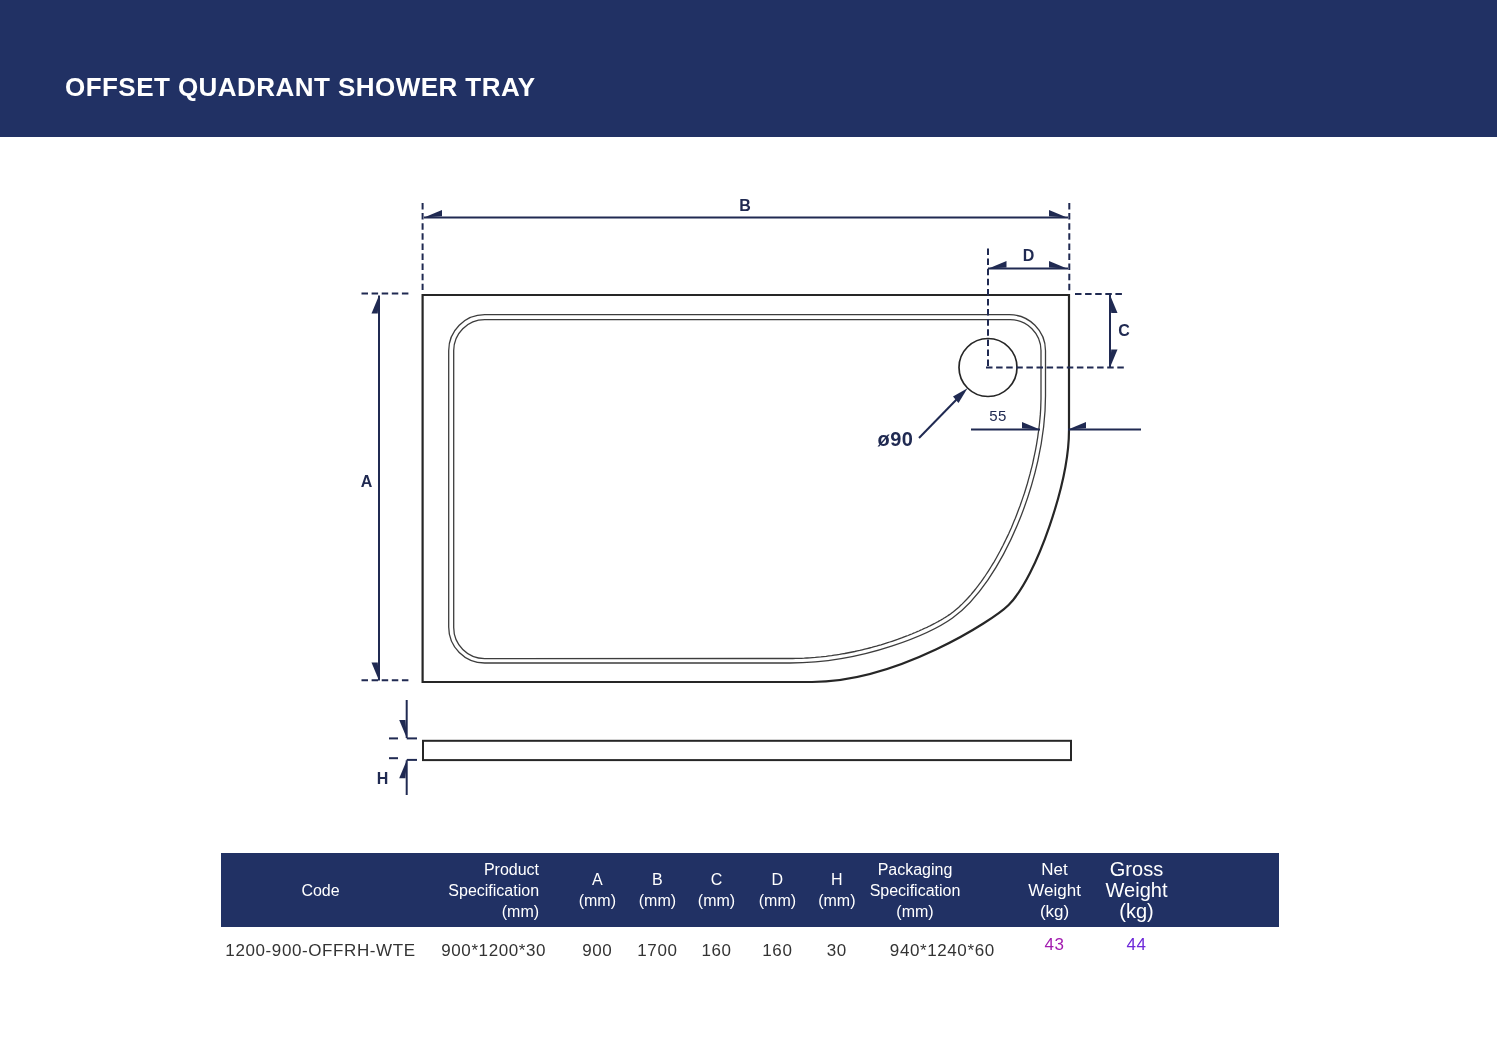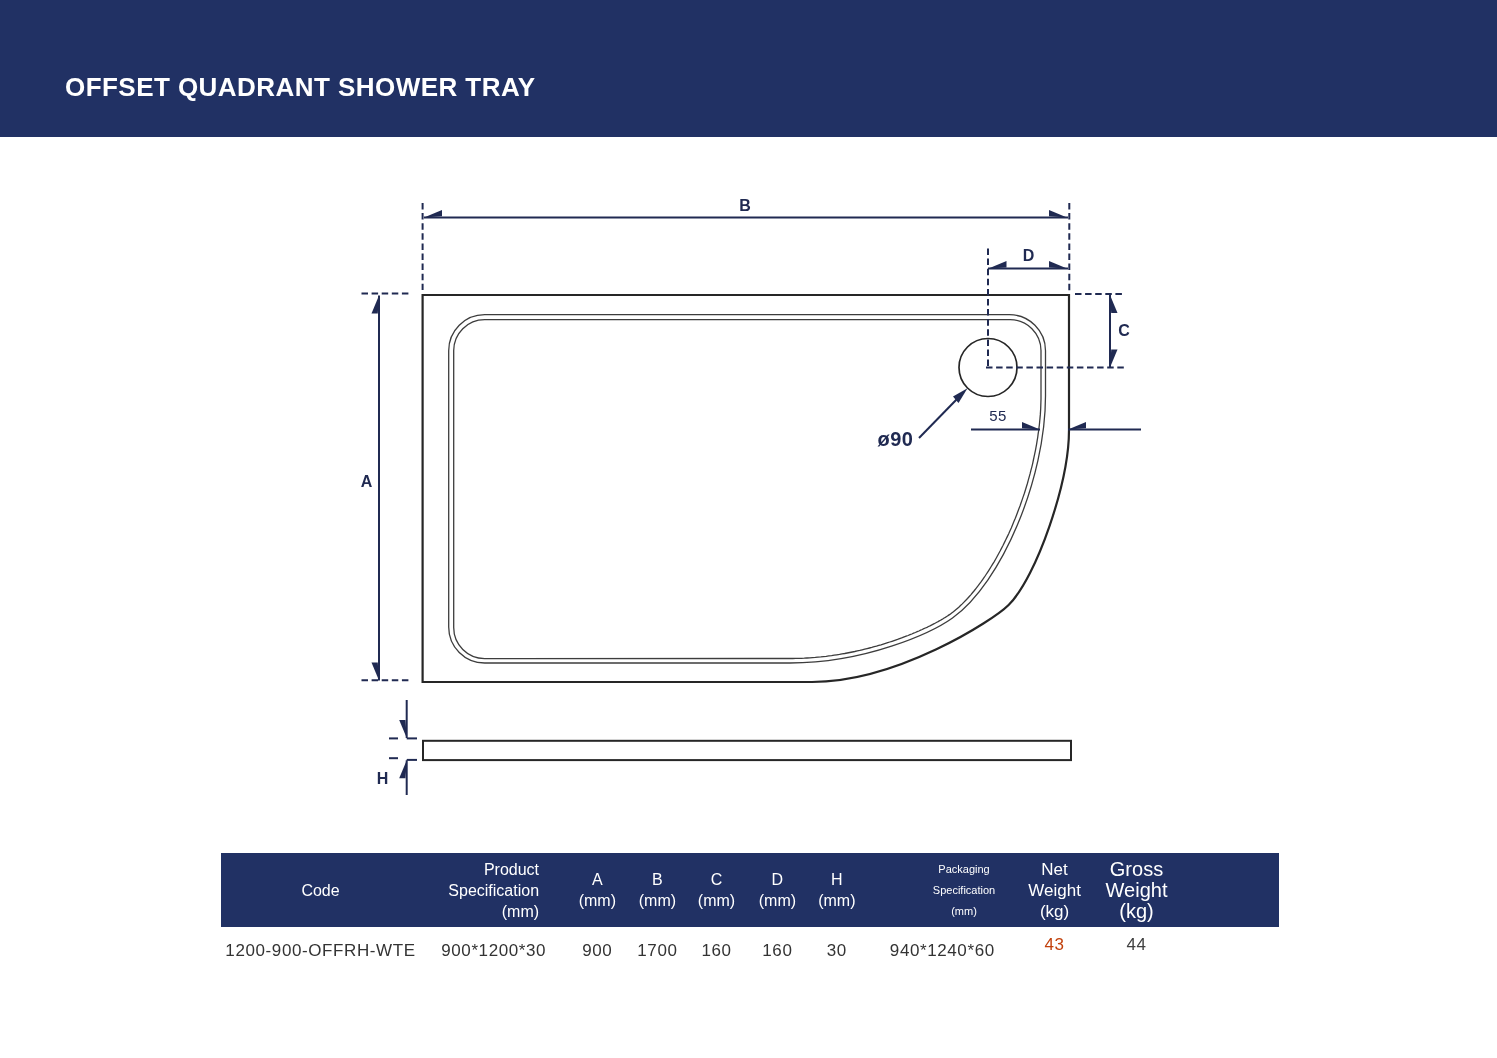--- a/index.html
+++ b/index.html
@@ -106,21 +106,21 @@
 <div style="position:absolute;left:447.3px;top:853.4px;width:300px;height:73.5px;display:flex;flex-direction:column;align-items:center;justify-content:center;text-align:center;color:#fff;font-size:16px;line-height:21px">A<br>(mm)</div>
 
 <div style="position:absolute;left:507.4px;top:853.4px;width:300px;height:73.5px;display:flex;flex-direction:column;align-items:center;justify-content:center;text-align:center;color:#fff;font-size:16px;line-height:21px">B<br>(mm)</div>
 
 <div style="position:absolute;left:566.5px;top:853.4px;width:300px;height:73.5px;display:flex;flex-direction:column;align-items:center;justify-content:center;text-align:center;color:#fff;font-size:16px;line-height:21px">C<br>(mm)</div>
 
 <div style="position:absolute;left:627.4px;top:853.4px;width:300px;height:73.5px;display:flex;flex-direction:column;align-items:center;justify-content:center;text-align:center;color:#fff;font-size:16px;line-height:21px">D<br>(mm)</div>
 
 <div style="position:absolute;left:686.8px;top:853.4px;width:300px;height:73.5px;display:flex;flex-direction:column;align-items:center;justify-content:center;text-align:center;color:#fff;font-size:16px;line-height:21px">H<br>(mm)</div>
 
-<div style="position:absolute;left:814px;top:853.4px;width:300px;height:73.5px;display:flex;flex-direction:column;align-items:center;justify-content:center;text-align:center;color:#fff;font-size:11px;line-height:21px">Packaging<br>Specification<br>(mm)</div>
+<div style="position:absolute;left:765px;top:853.4px;width:300px;height:73.5px;display:flex;flex-direction:column;align-items:center;justify-content:center;text-align:center;color:#fff;font-size:16px;line-height:21px">Packaging<br>Specification<br>(mm)</div>
 
 <div style="position:absolute;left:904.6px;top:853.4px;width:300px;height:73.5px;display:flex;flex-direction:column;align-items:center;justify-content:center;text-align:center;color:#fff;font-size:17px;line-height:21px">Net<br>Weight<br>(kg)</div>
 
 <div style="position:absolute;left:986.5px;top:853.4px;width:300px;height:73.5px;display:flex;flex-direction:column;align-items:center;justify-content:center;text-align:center;color:#fff;font-size:20px;line-height:21px">Gross<br>Weight<br>(kg)</div>
 
 <div style="position:absolute;left:170.5px;top:941.0px;width:300px;text-align:center;white-space:nowrap;color:#333333;font-size:17px;letter-spacing:0.6px">1200-900-OFFRH-WTE</div>
 
 <div style="position:absolute;left:343.7px;top:941.0px;width:300px;text-align:center;white-space:nowrap;color:#333333;font-size:17px;letter-spacing:0.6px">900*1200*30</div>
 
 <div style="position:absolute;left:447.3px;top:941.0px;width:300px;text-align:center;white-space:nowrap;color:#333333;font-size:17px;letter-spacing:0.6px">900</div>
@@ -128,15 +128,15 @@
 <div style="position:absolute;left:507.4px;top:941.0px;width:300px;text-align:center;white-space:nowrap;color:#333333;font-size:17px;letter-spacing:0.6px">1700</div>
 
 <div style="position:absolute;left:566.5px;top:941.0px;width:300px;text-align:center;white-space:nowrap;color:#333333;font-size:17px;letter-spacing:0.6px">160</div>
 
 <div style="position:absolute;left:627.4px;top:941.0px;width:300px;text-align:center;white-space:nowrap;color:#333333;font-size:17px;letter-spacing:0.6px">160</div>
 
 <div style="position:absolute;left:686.8px;top:941.0px;width:300px;text-align:center;white-space:nowrap;color:#333333;font-size:17px;letter-spacing:0.6px">30</div>
 
 <div style="position:absolute;left:792.3px;top:941.0px;width:300px;text-align:center;white-space:nowrap;color:#333333;font-size:17px;letter-spacing:0.6px">940*1240*60</div>
 
-<div style="position:absolute;left:904.6px;top:935.0px;width:300px;text-align:center;white-space:nowrap;color:#c2410c;font-size:17px;letter-spacing:0.6px">43</div>
+<div style="position:absolute;left:904.6px;top:935.0px;width:300px;text-align:center;white-space:nowrap;color:#a21caf;font-size:17px;letter-spacing:0.6px">43</div>
 
-<div style="position:absolute;left:986.5px;top:935.0px;width:300px;text-align:center;white-space:nowrap;color:#404040;font-size:17px;letter-spacing:0.6px">44</div>
+<div style="position:absolute;left:986.5px;top:935.0px;width:300px;text-align:center;white-space:nowrap;color:#6d28d9;font-size:17px;letter-spacing:0.6px">44</div>
 
 </body></html>

